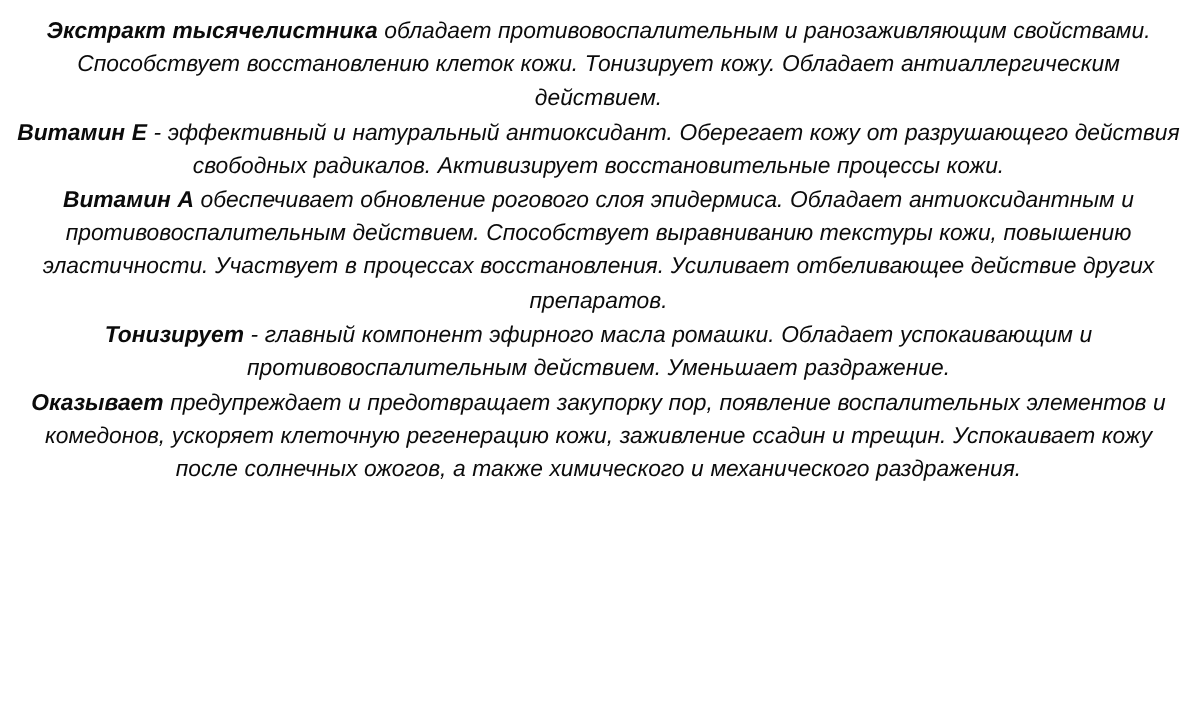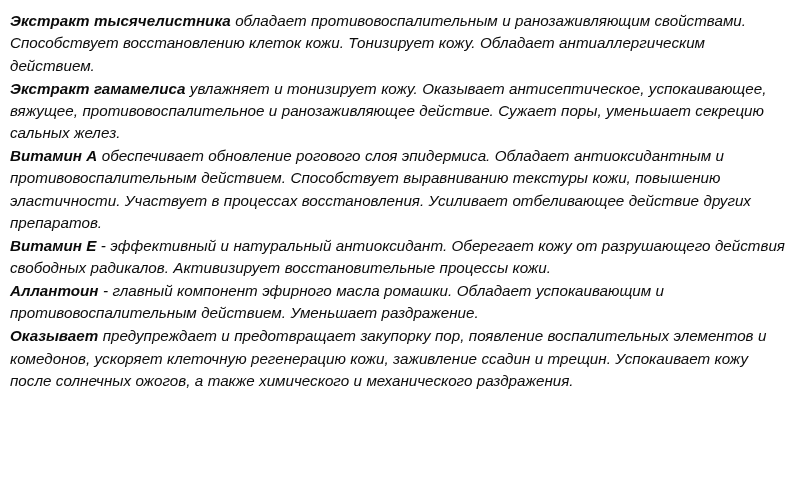--- a/index.html
+++ b/index.html
@@ -22,45 +22,44 @@
   }
   .ingredients {
     display: block;
   }
   .para {
     font-style: italic;
     font-size: 15.2px;
     line-height: 1.47;
     color: #0b0b0b;
     margin: 0 0 0.5px 0;
-    text-align: left;
+    text-align: center;
     word-spacing: 0.2px;
   }
   .term {
     font-weight: bold;
     font-style: italic;
   }
   .desc {
     font-weight: normal;
     font-style: italic;
   }
 </style>
 </head>
 <body>
 
 <div class="page">
   <div class="ingredients">
 
     <p class="para"><span class="term">Экстракт тысячелистника</span><span class="desc"> обладает противовоспалительным и ранозаживляющим свойствами. Способствует восстановлению клеток кожи. Тонизирует кожу. Обладает антиаллергическим действием.</span></p>
 
-    <p class="para"><span class="term">Экстракт гамамелиса</span><span class="desc"> увлажняет и тонизирует кожу. Оказывает антисептическое, успокаивающее, вяжущее, противовоспалительное и ранозаживляющее действие. Сужает поры, уменьшает секрецию сальных желез.</span></p>
+
+    <p class="para"><span class="term">Витамин Е</span><span class="desc"> - эффективный и натуральный антиоксидант. Оберегает кожу от разрушающего действия свободных радикалов. Активизирует восстановительные процессы кожи.</span></p>
 
     <p class="para"><span class="term">Витамин А</span><span class="desc"> обеспечивает обновление рогового слоя эпидермиса. Обладает антиоксидантным и противовоспалительным действием. Способствует выравниванию текстуры кожи, повышению эластичности. Участвует в процессах восстановления. Усиливает отбеливающее действие других препаратов.</span></p>
 
-    <p class="para"><span class="term">Витамин Е</span><span class="desc"> - эффективный и натуральный антиоксидант. Оберегает кожу от разрушающего действия свободных радикалов. Активизирует восстановительные процессы кожи.</span></p>
 
-
-    <p class="para"><span class="term">Аллантоин</span><span class="desc"> - главный компонент эфирного масла ромашки. Обладает успокаивающим и противовоспалительным действием. Уменьшает раздражение.</span></p>
+    <p class="para"><span class="term">Тонизирует</span><span class="desc"> - главный компонент эфирного масла ромашки. Обладает успокаивающим и противовоспалительным действием. Уменьшает раздражение.</span></p>
 
     <p class="para"><span class="term">Оказывает</span><span class="desc"> предупреждает и предотвращает закупорку пор, появление воспалительных элементов и комедонов, ускоряет клеточную регенерацию кожи, заживление ссадин и трещин. Успокаивает кожу после солнечных ожогов, а также химического и механического раздражения.</span></p>
 
   </div>
 </div>
 
 </body></html>

